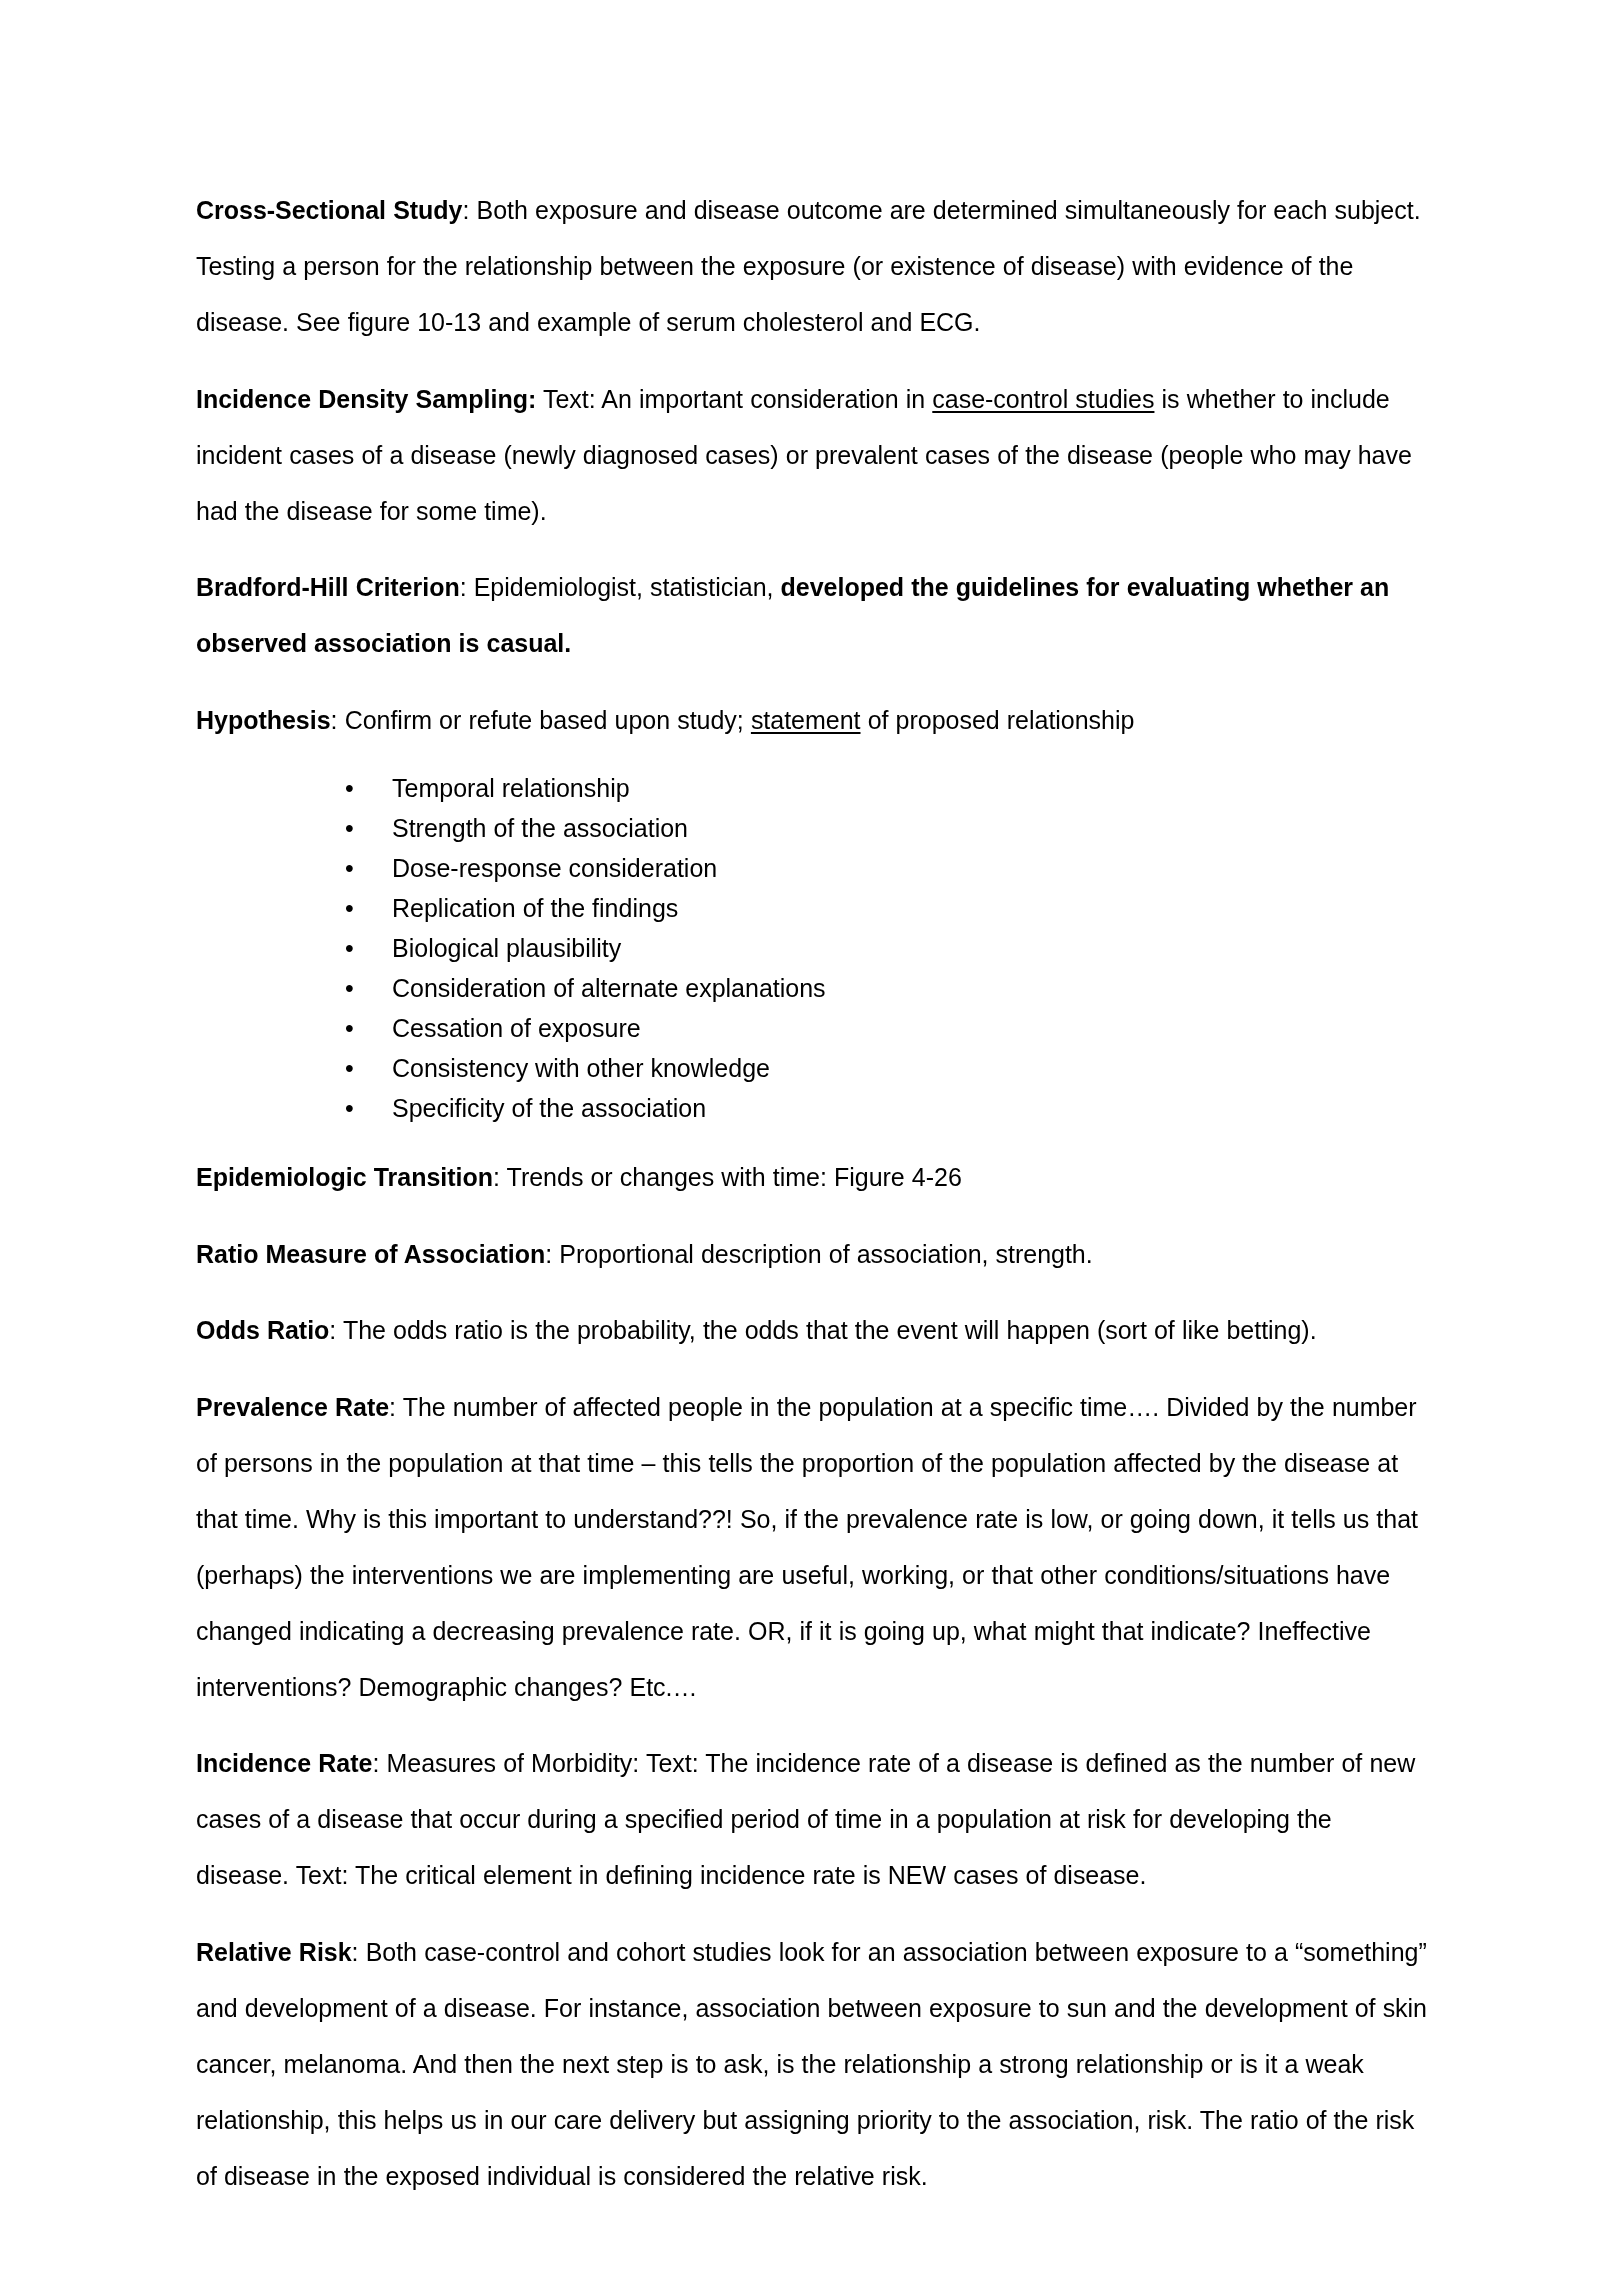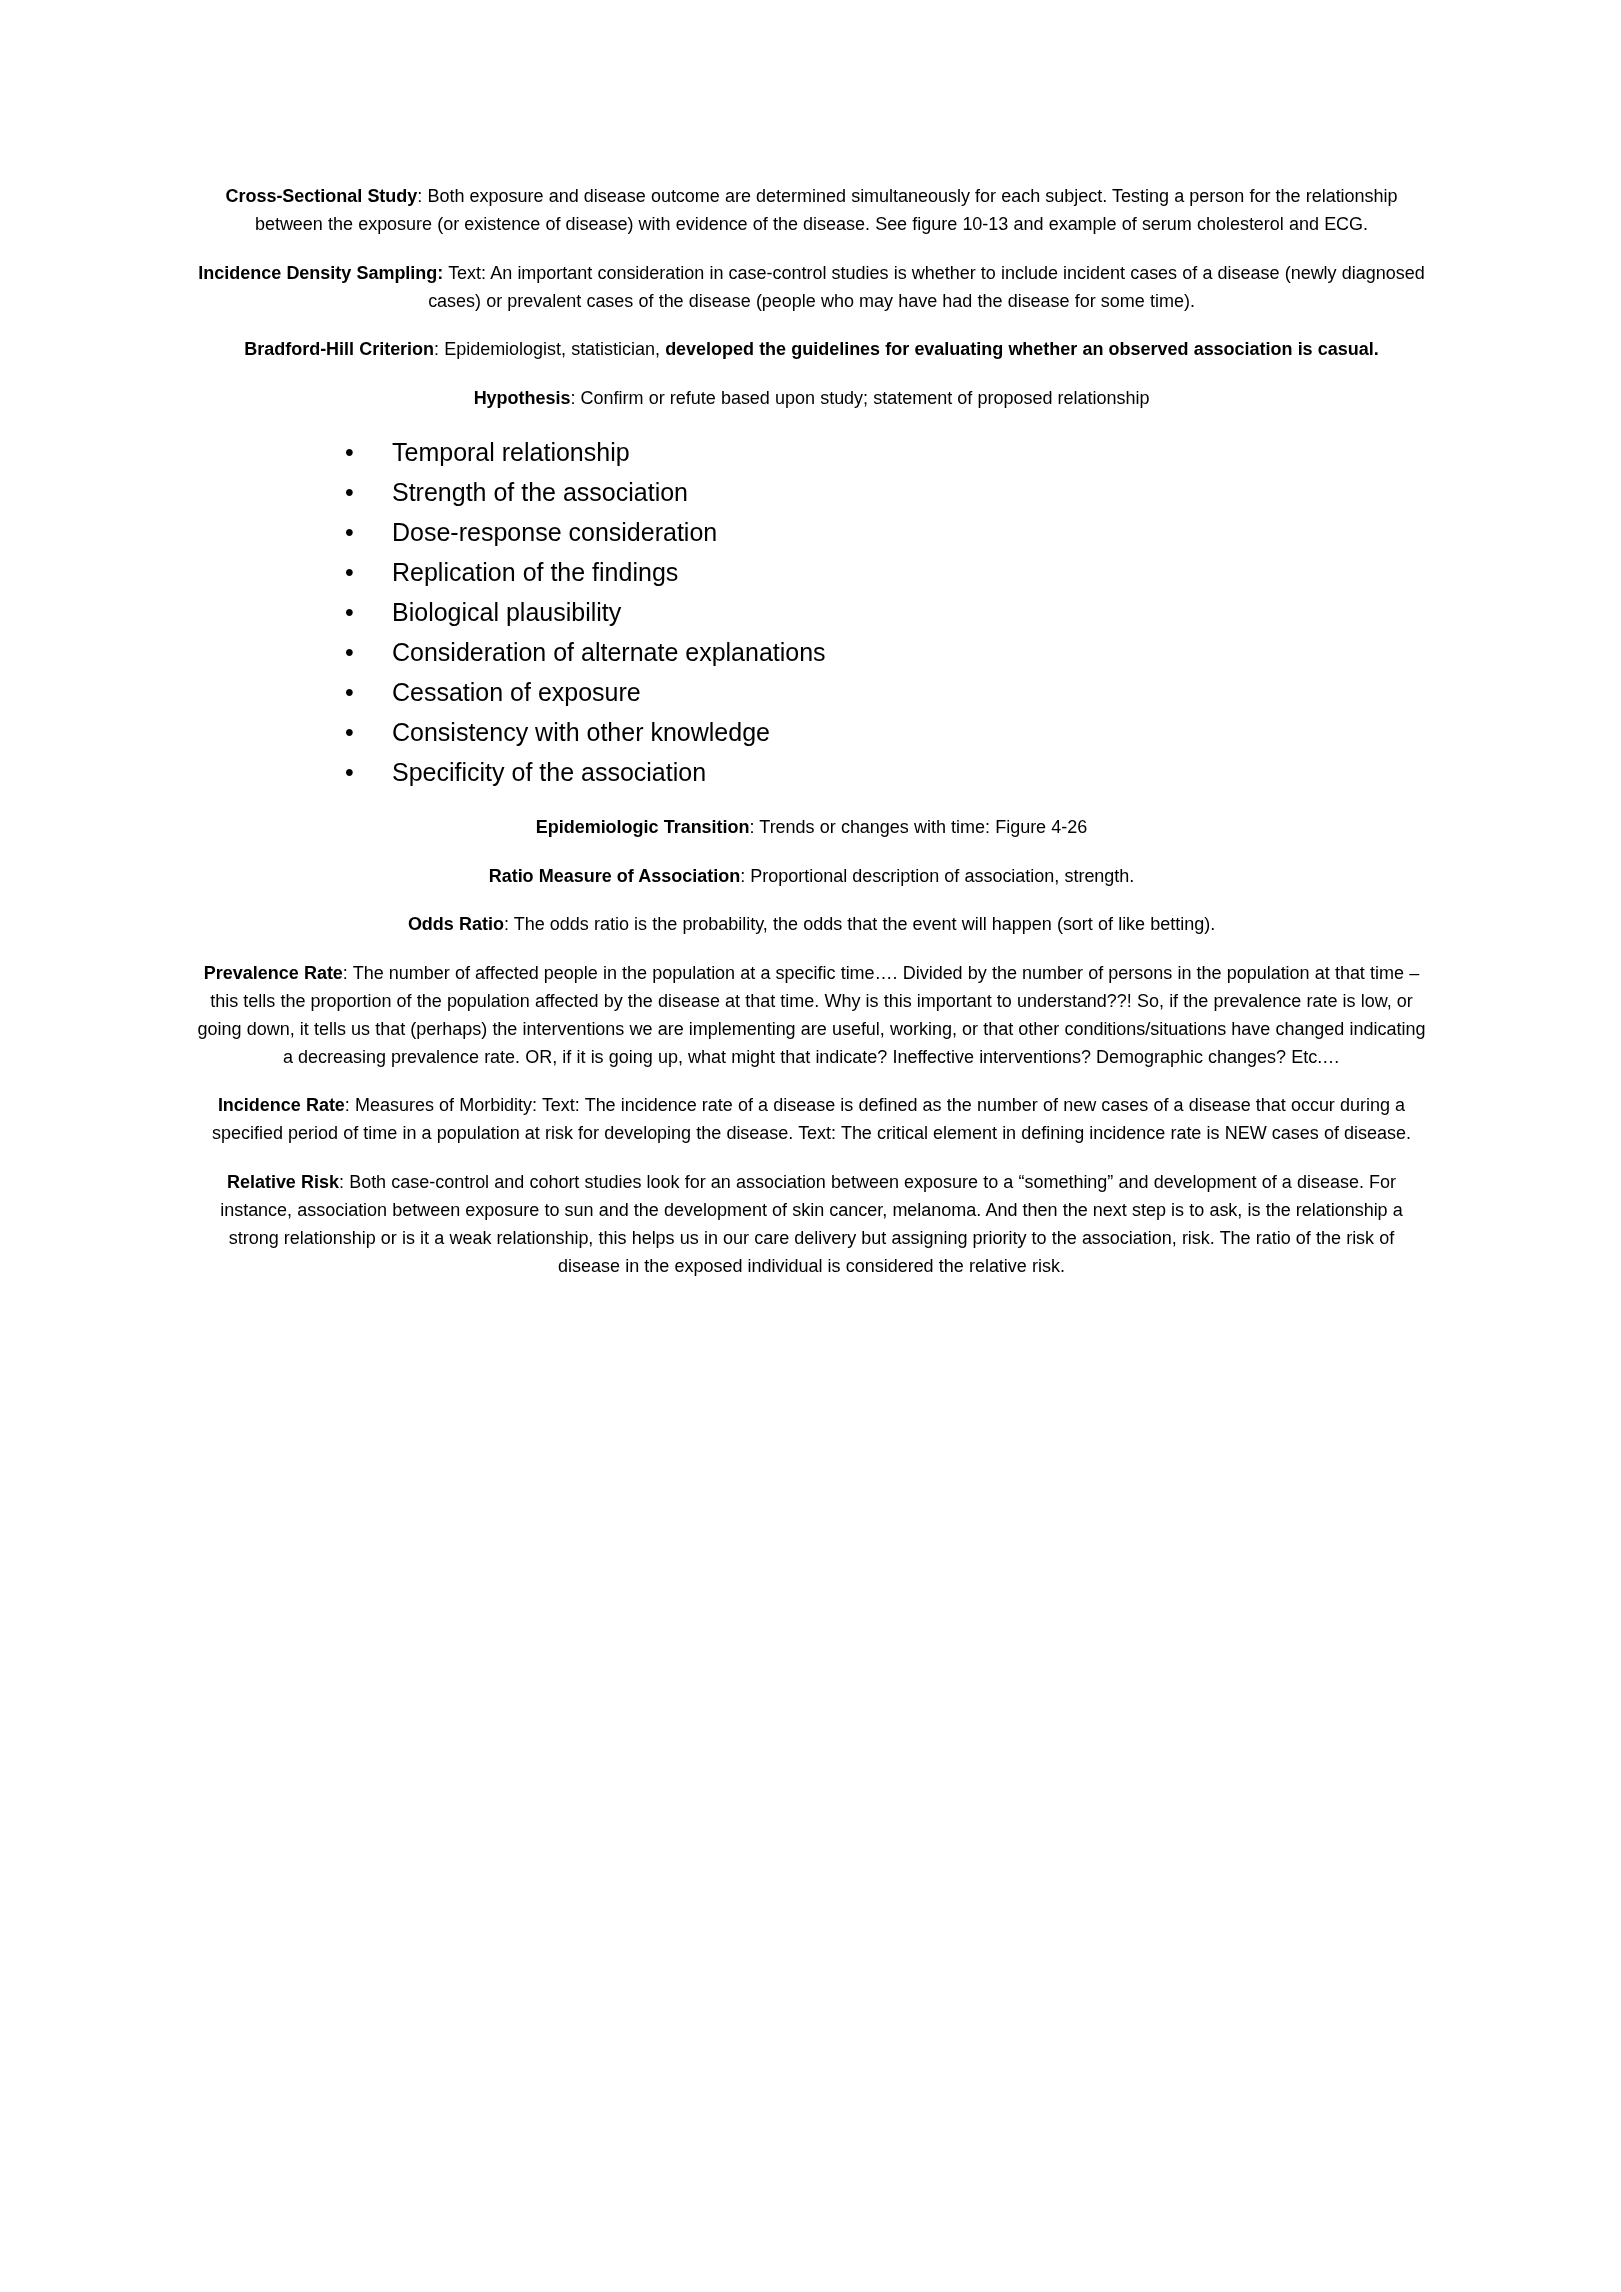--- a/index.html
+++ b/index.html
@@ -22,38 +22,39 @@
     overflow: hidden;
   }
   .content {
     position: absolute;
     left: 196px;
     top: 182px;
     width: 1231px;
   }
   p.para {
     margin: 0 0 20.6px 0;
-    font-size: 18px;
-    line-height: 28px;
-    text-align: center;
+    font-size: 25px;
+    line-height: 56px;
+    text-align: left;
     letter-spacing: -0.02px;
     word-spacing: 0.2px;
   }
   p.para:last-child {
     margin-bottom: 16px;
   }
   .term {
     font-weight: bold;
   }
   .bold {
     font-weight: bold;
   }
   .ital {
   }
   .uline {
+    text-decoration: underline;
     text-underline-offset: 2.9px;
   }
   ul.bullets {
     list-style: none;
     margin: 0 0 20.6px 0;
     padding: 0;
   }
   ul.bullets li {
     position: relative;
     font-size: 25px;

